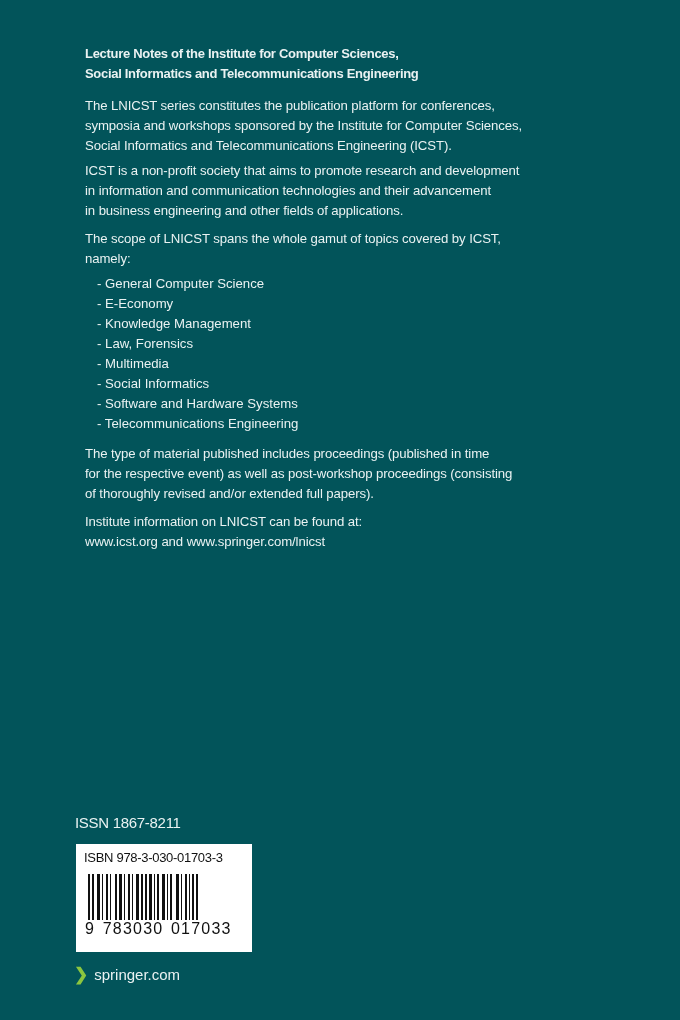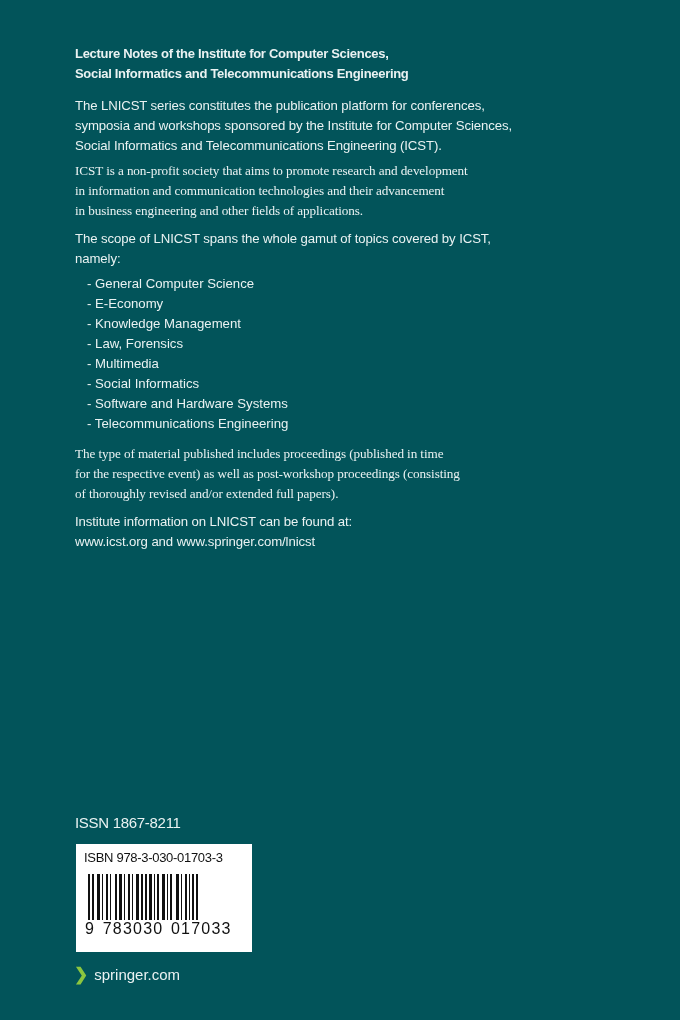--- a/index.html
+++ b/index.html
@@ -4,28 +4,28 @@
   <style>
     html, body { margin: 0; padding: 0; }
     body {
       width: 680px; height: 1020px;
       background: #02545a;
       color: #eaf2f2;
       font-family: "Liberation Sans", sans-serif;
       position: relative;
       overflow: hidden;
     }
-    .content { position: absolute; left: 75px; top: 44px; width: 480px; }
+    .content { position: absolute; left: 85px; top: 44px; width: 480px; }
     .series-title {
       font-weight: bold; font-size: 13px; line-height: 20px;
       letter-spacing: -0.3px; margin: 0 0 12px 0;
       font-family: "Liberation Sans", sans-serif;
     }
     p { margin: 0 0 5px 0; font-size: 13.2px; line-height: 20px; letter-spacing: -0.1px; }
-    .gap { margin-bottom: 8px; font-family: Liberation Serif, serif; }
+    .gap { margin-bottom: 8px; }
     ul { list-style: none; padding: 0; margin: 4px 0 10px 12px; }
     ul li { font-size: 13.2px; line-height: 20px; }
     .issn { position: absolute; left: 75px; top: 814px; font-size: 15px; letter-spacing: -0.3px; }
     .barcode-box {
       position: absolute; left: 76px; top: 844px; width: 176px; height: 108px;
       background: #ffffff; color: #111;
     }
     .isbn-text { position: absolute; left: 8px; top: 6px; font-size: 13px; letter-spacing: -0.3px; }
     .bars { position: absolute; left: 12px; top: 30px; width: 150px; height: 58px; display: flex; align-items: flex-start; }
     .bars span { display: block; background: #111; height: 58px; }

